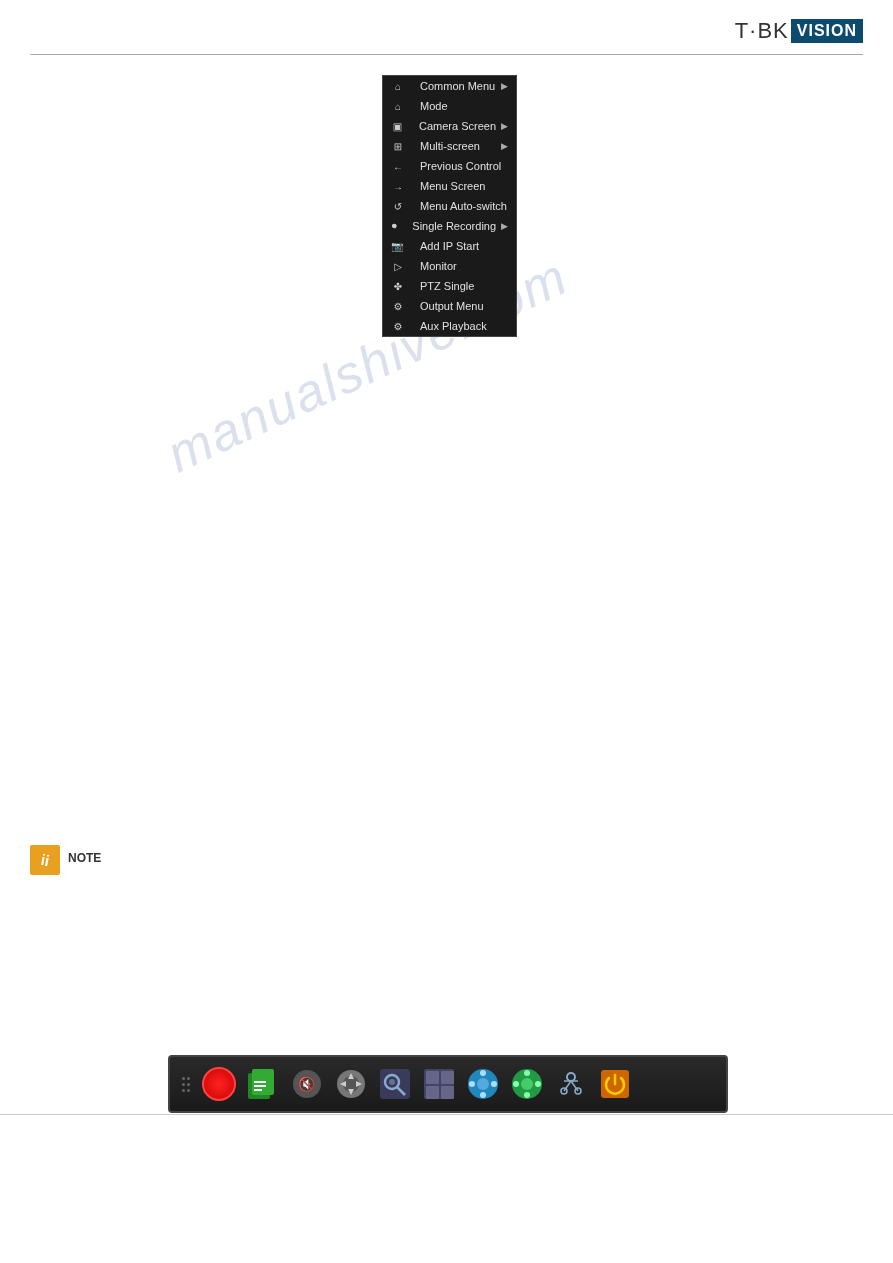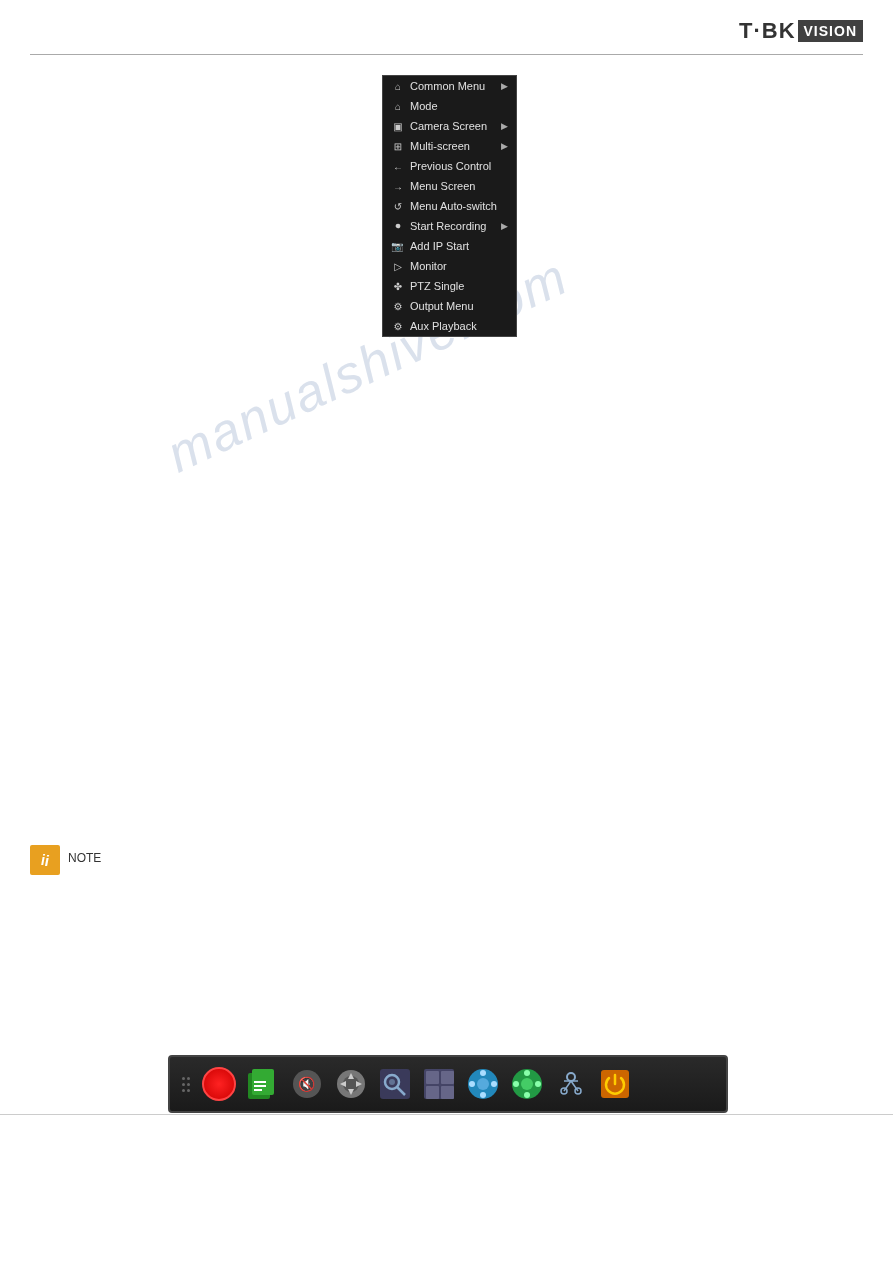--- a/index.html
+++ b/index.html
@@ -18,29 +18,29 @@
       justify-content: flex-end;
       padding: 18px 30px 10px 30px;
     }
     .logo {
       display: flex;
       align-items: center;
       gap: 2px;
     }
     .logo-tbk {
       font-size: 22px;
-      font-weight: bold;
+      font-weight: normal;
       color: #333;
       letter-spacing: 1px;
       font-family: Arial Black, Arial, sans-serif;
     }
     .logo-vision {
-      background: #404040;
+      background: #0c4a6e;
       color: #ffffff;
-      font-size: 14px;
+      font-size: 16px;
       font-weight: bold;
       padding: 3px 6px;
       letter-spacing: 1px;
       text-transform: uppercase;
     }
 
     
     .divider {
       border: none;
       border-top: 1px solid #aaa;
@@ -75,20 +75,21 @@
     }
     .menu-icon {
       font-size: 10px;
       width: 14px;
       text-align: center;
       color: #ccc;
     }
     .menu-label {
       flex: 1;
       white-space: nowrap;
+      margin-left: 10px;
     }
     .menu-arrow {
       font-size: 9px;
       color: #aaa;
     }
 
     
     .watermark {
       position: absolute;
       left: 150px;
@@ -235,21 +236,21 @@
       <span class="menu-label">Menu Screen</span>
     </div>
 
     <div class="menu-item">
       <span class="menu-icon">↺</span>
       <span class="menu-label">Menu Auto-switch</span>
     </div>
 
     <div class="menu-item">
       <span class="menu-icon">⏺</span>
-      <span class="menu-label">Start Recording</span>
+      <span class="menu-label">Single Recording</span>
       <span class="menu-arrow">▶</span>
     </div>
 
     <div class="menu-item">
       <span class="menu-icon">📷</span>
       <span class="menu-label">Add IP Start</span>
     </div>
 
     <div class="menu-item">
       <span class="menu-icon">▷</span>
@@ -271,21 +272,21 @@
       <span class="menu-label">Aux Playback</span>
     </div>
   </div>
 
   <div class="watermark">
     manualshive.com
   </div>
 
   <div class="note-section" style="position: absolute; left: 30px; top: 790px; display: flex; align-items: flex-start; gap: 8px;">
     <div class="note-book" style="width:30px; height:30px; background:#e8a020; border-radius:2px; display:flex; align-items:center; justify-content:center; color:white; font-weight:bold; font-style:italic; font-size:15px;">i</div>
-    <span class="note-label" style="font-size:12px; font-weight:normal; color:#333; padding-top:6px;">NOTE</span>
+    <span class="note-label" style="font-size:12px; font-weight:bold; color:#333; padding-top:6px;">NOTE</span>
   </div>
 
   <div class="toolbar-section" style="position: absolute; left: 168px; top: 1000px; width: 560px;">
     <div class="toolbar-bar">
 
       <div class="toolbar-dots">
         <div class="toolbar-dot-row">
           <div class="toolbar-dot"></div>
           <div class="toolbar-dot"></div>
         </div>

